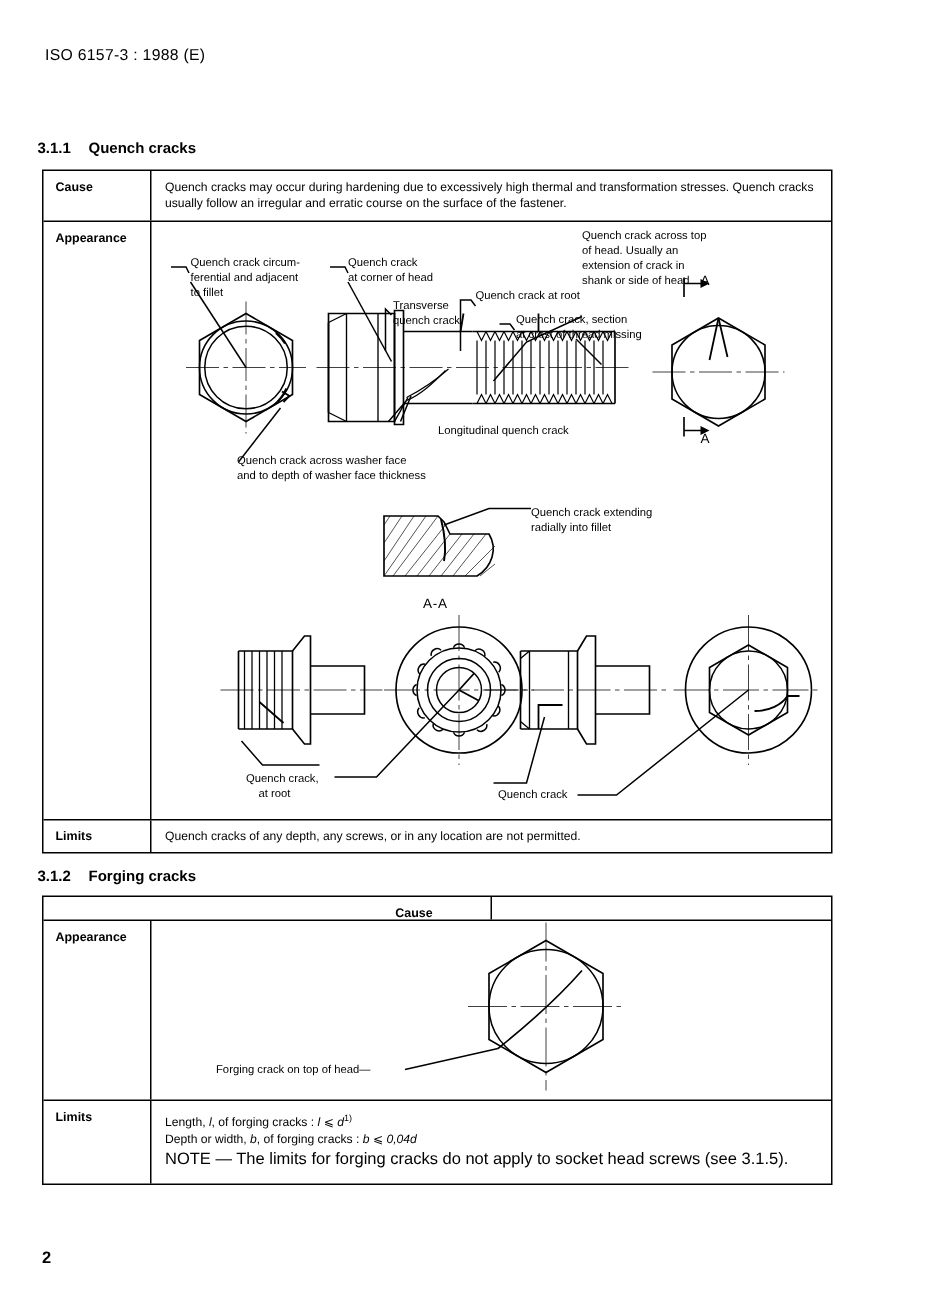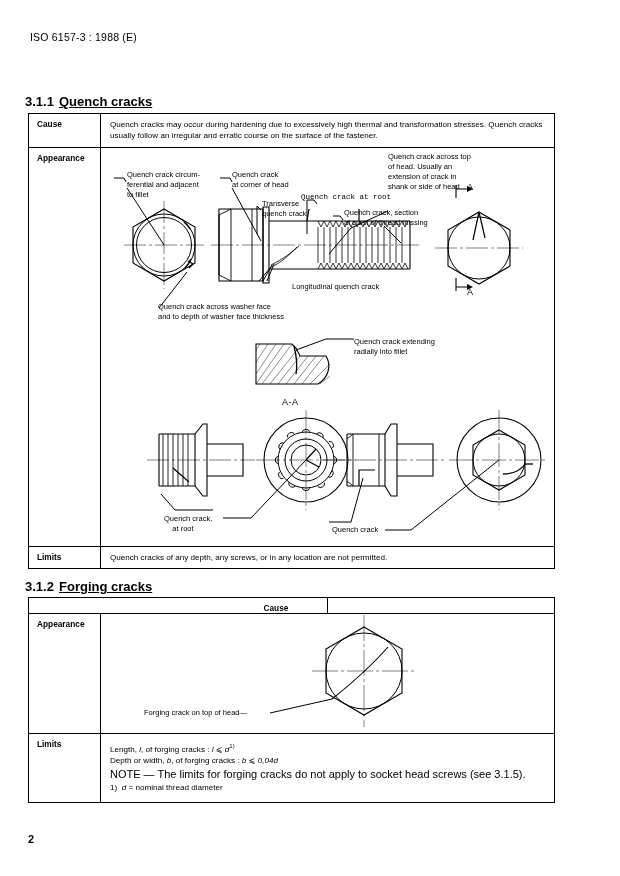--- a/index.html
+++ b/index.html
@@ -17,21 +17,21 @@
     position:absolute;left:30px;top:31px;
     font-size:10.5px;font-weight:normal;letter-spacing:.2px;
   }
   .page-number{
     position:absolute;left:28px;top:833px;
     font-size:11px;font-weight:bold;
   }
 
   .clause{
     position:absolute;left:25px;
-    font-size:13px;font-weight:bold;text-decoration:underline;
+    font-size:10px;font-weight:bold;
   }
   .clause .num{display:inline-block;width:34px;}
 
   
   .tbl{
     position:absolute;left:28px;width:527px;
     border:1.3px solid #000;
     box-sizing:border-box;
   }
   .row{display:flex;border-bottom:1.1px solid #000;justify-content:center;}
@@ -91,21 +91,21 @@
 ferential and adjacent
 to fillet</div>
         <div class="lab" style="left:131px;top:22px;">Quench crack
 at corner of head</div>
         <div class="lab" style="left:161px;top:51px;">Transverse
 quench crack</div>
         <div class="lab" style="left:287px;top:4px;">Quench crack across top
 of head. Usually an
 extension of crack in
 shank or side of head</div>
-        <div class="lab" style="left:200px;top:44px;font-family:Liberation Mono, monospace;">Quench crack at root</div>
+        <div class="lab" style="left:216px;top:44px;">Quench crack at root</div>
         <div class="lab" style="left:243px;top:60px;">Quench crack, section
 at crest of thread missing</div>
         <div class="lab" style="left:191px;top:134px;">Longitudinal quench crack</div>
         <div class="lab" style="left:57px;top:154px;">Quench crack across washer face
 and to depth of washer face thickness</div>
         <div class="lab" style="left:366px;top:33px;font-size:9px;">A</div>
         <div class="lab" style="left:366px;top:138px;font-size:9px;">A</div>
         <div class="lab" style="left:253px;top:189px;">Quench crack extending
 radially into fillet</div>
         <div class="lab" style="left:181px;top:248px;font-size:9px;letter-spacing:.5px;">A-A</div>
@@ -304,19 +304,18 @@
 
     <div class="row">
       <div class="lbl">Limits</div>
       <div class="cell" style="padding-top:8px;padding-bottom:8px;">
         <p class="limitline"><span>Length, </span><span class="ital">l</span><span>, of forging cracks : </span><span class="ital">l</span><span> ⩽ </span><span class="ital">d</span><sup style="font-size:6px;">1)</sup></p>
 
         <p class="limitline"><span>Depth or width, </span><span class="ital">b</span><span>, of forging cracks : </span><span class="ital">b</span><span> ⩽ </span><span class="ital">0,04d</span></p>
 
         <p class="limitline note">NOTE — The limits for forging cracks do not apply to socket head screws (see 3.1.5).</p>
 
-        <p class="limitline"><span>1)</span>&nbsp;&nbsp;<span class="ital">d</span><span> = nominal thread diameter</span></p>
       </div>
     </div>
   </div>
 
   <div class="page-number">2</div>
 </div>
 
 </body></html>

